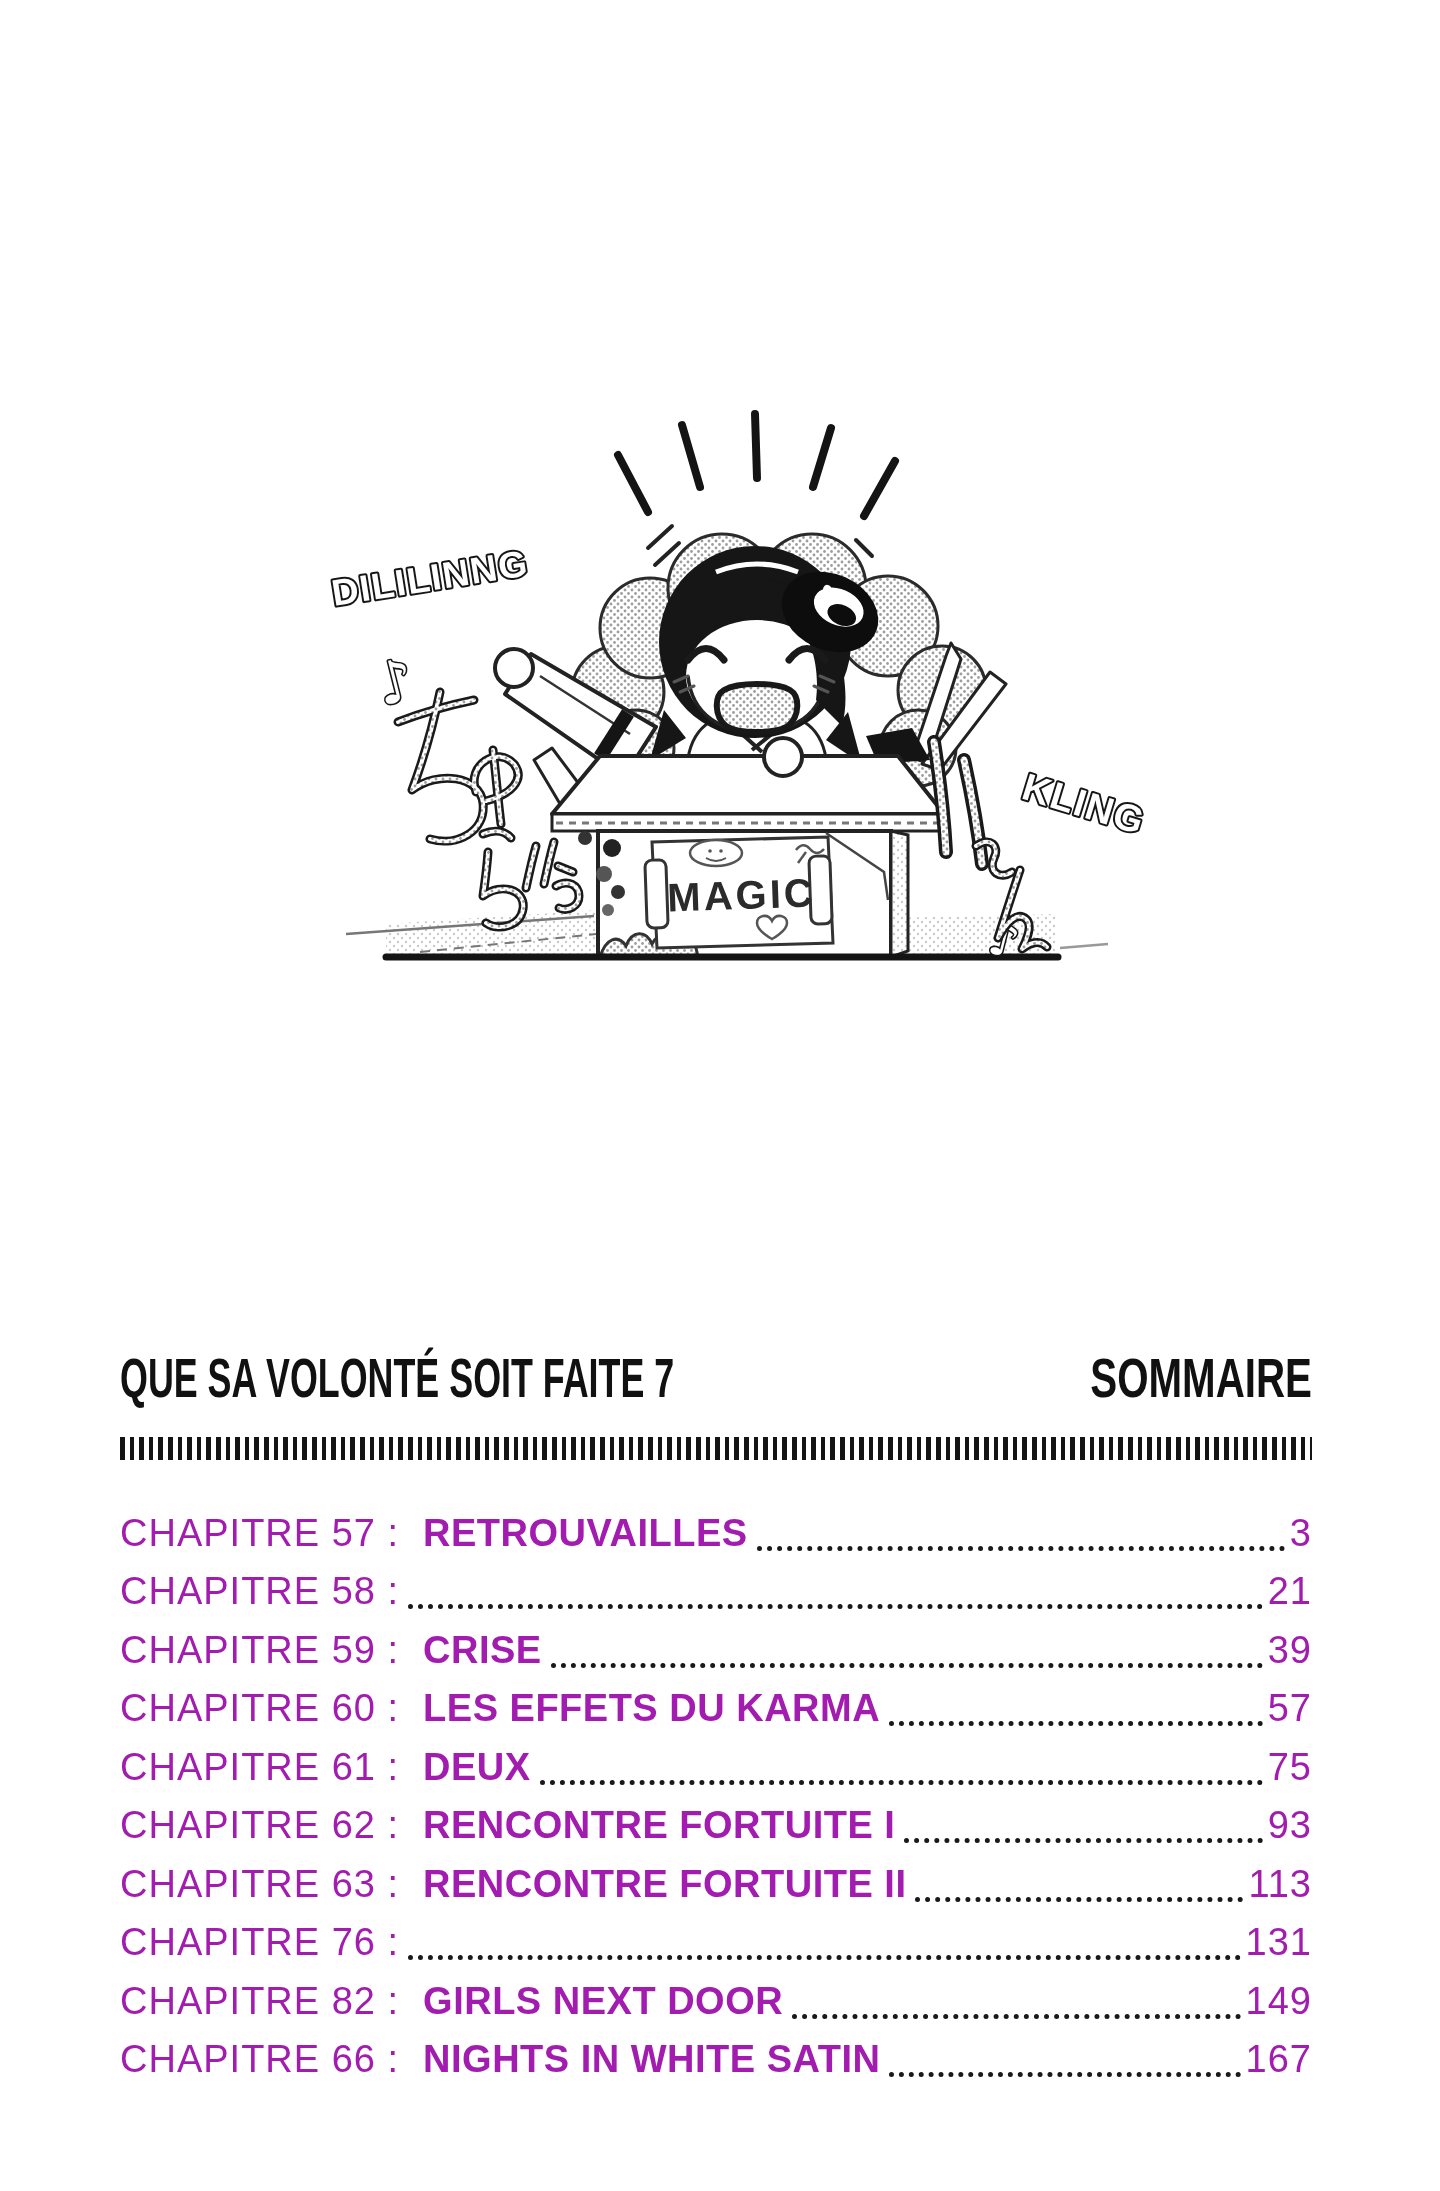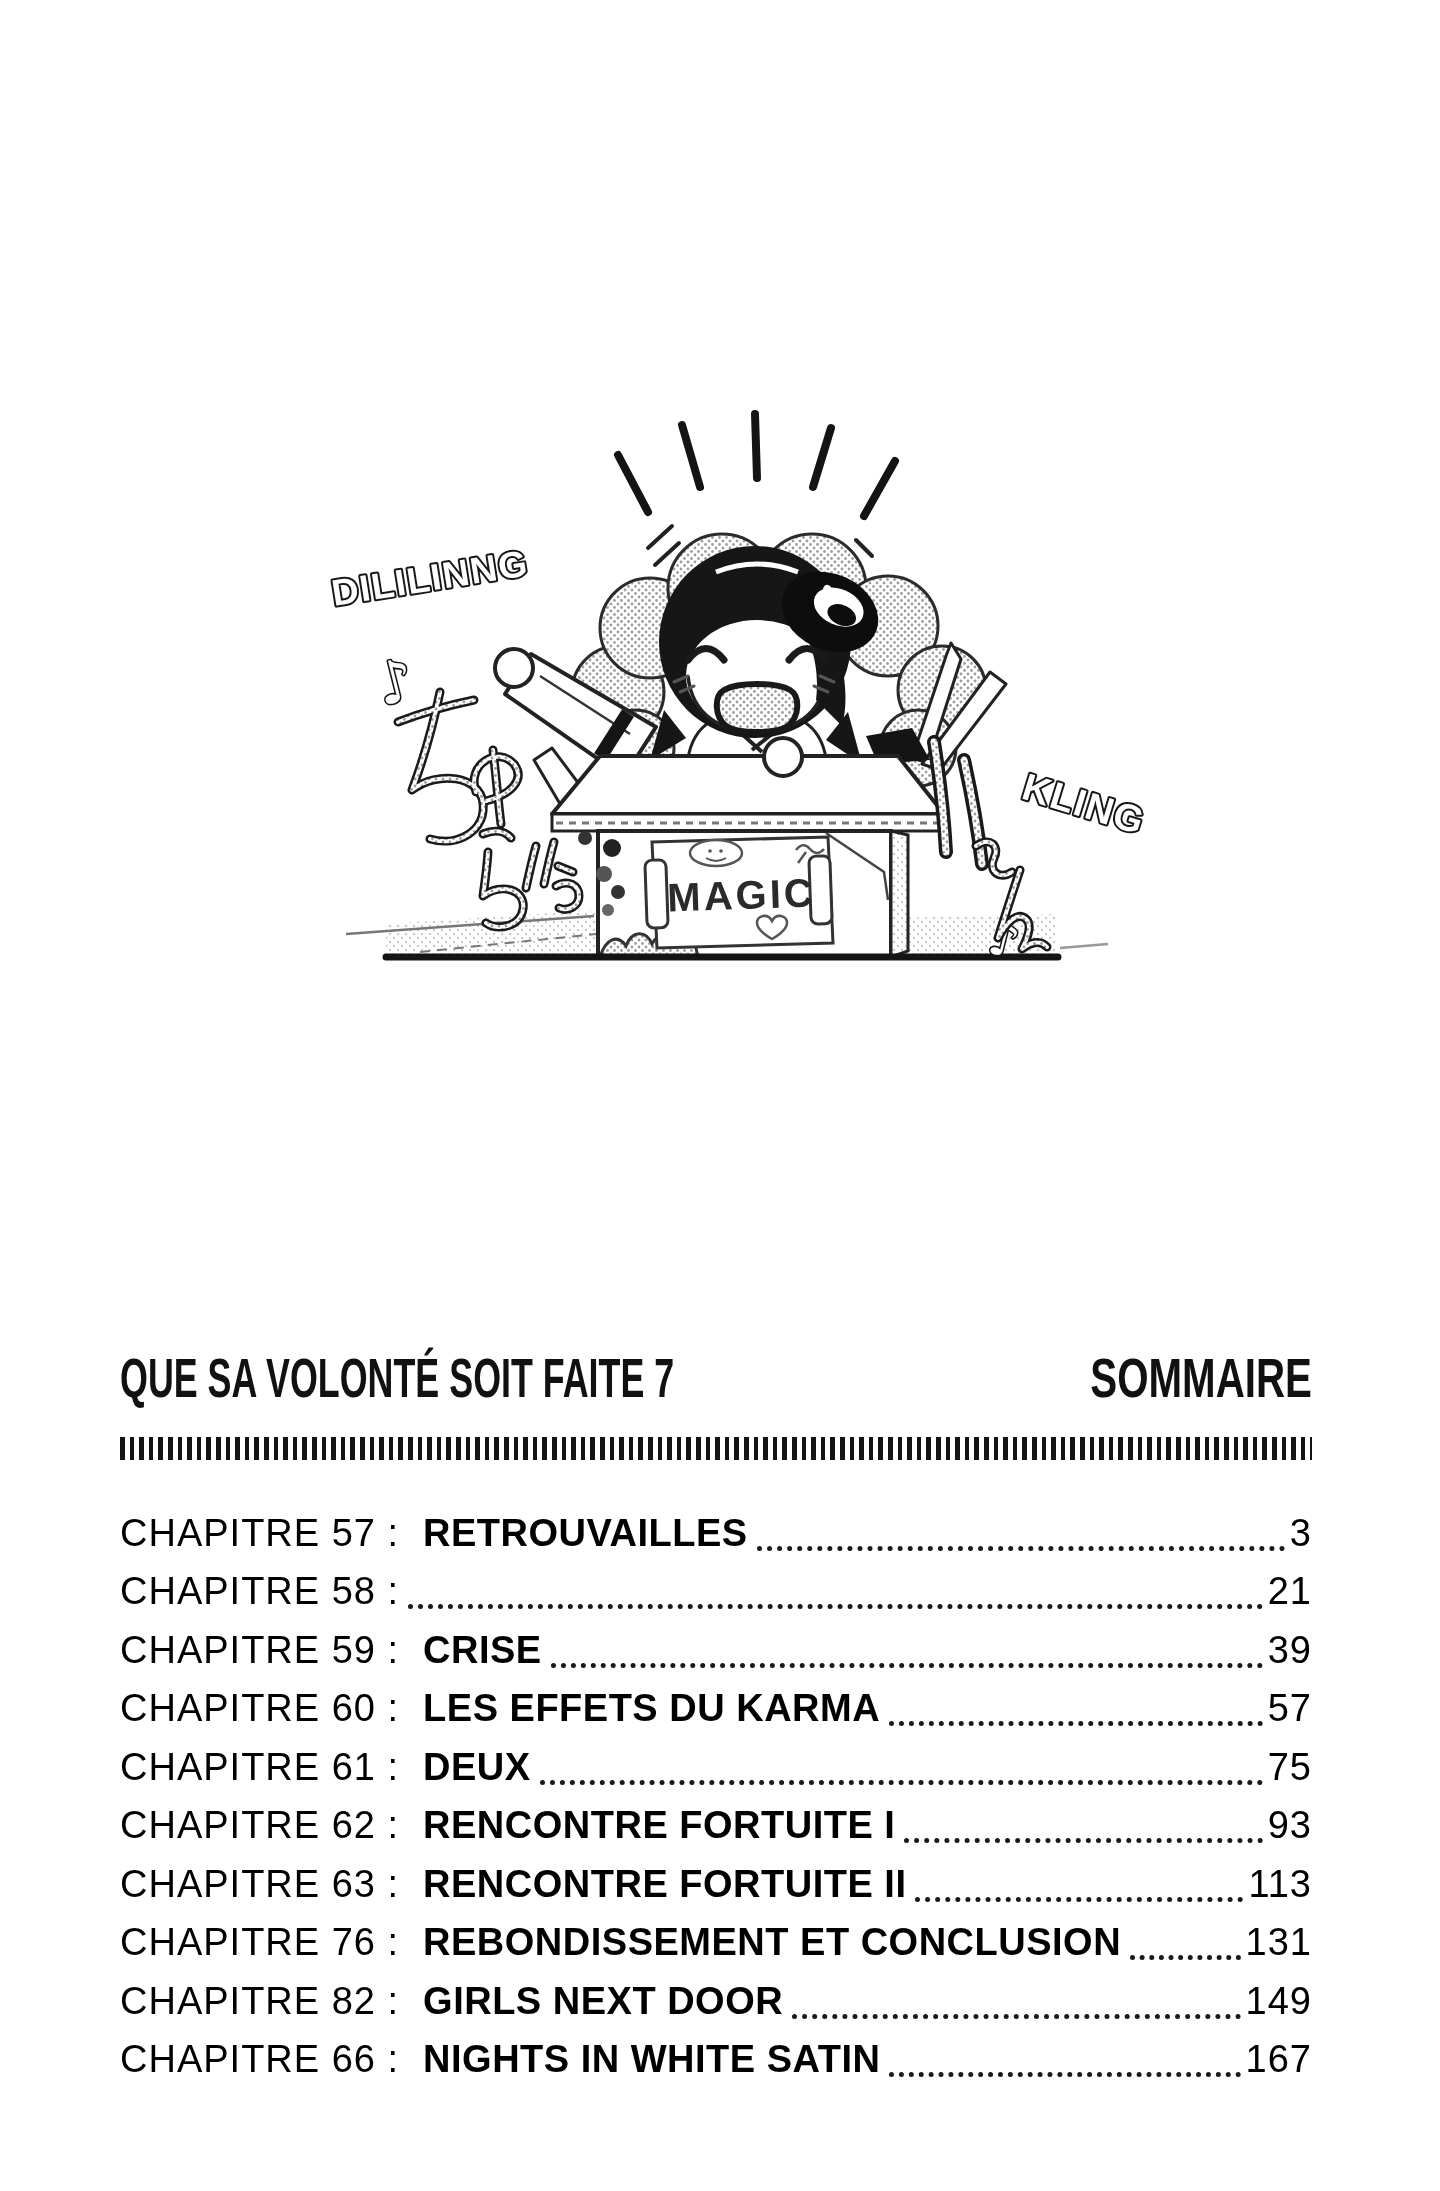--- a/index.html
+++ b/index.html
@@ -34,21 +34,21 @@
   }
   .section-title{
     position:absolute;right:0;top:0;font-size:56px;font-weight:900;line-height:1;
     white-space:nowrap;transform:scaleX(0.72);transform-origin:right top;
   }
   .divider{
     position:absolute;left:120px;top:1437px;width:1192px;height:23px;
     background:repeating-linear-gradient(90deg,#141414 0 4.5px,transparent 4.5px 9.6px);
   }
   .toc{position:absolute;left:120px;top:1504px;width:1192px;}
-  .toc-row{display:flex;align-items:center;height:58.5px;font-size:38px;color:#000000;}
+  .toc-row{display:flex;align-items:center;height:58.5px;font-size:38px;color:#a21caf;}
   .lbl{white-space:pre;font-weight:400;letter-spacing:1px;}
   .ttl{font-weight:800;margin-left:24px;letter-spacing:0.5px;white-space:pre;}
   .leader{flex:1;align-self:flex-end;margin:0 5px 12px 9px;border-bottom:5px dotted #191919;min-width:30px;}
   .pg{font-weight:400;letter-spacing:1px;}
 </style>
 </head>
 <body>
 
 <div>
 
@@ -263,21 +263,20 @@
       <span class="pg">93</span>
     </div>
     <div class="toc-row">
       <span class="lbl">CHAPITRE 63 :</span>
       <span class="ttl">RENCONTRE FORTUITE II</span>
       <span class="leader"></span>
       <span class="pg">113</span>
     </div>
     <div class="toc-row">
       <span class="lbl">CHAPITRE 76 :</span>
-      <span class="ttl">REBONDISSEMENT ET CONCLUSION</span>
       <span class="leader"></span>
       <span class="pg">131</span>
     </div>
     <div class="toc-row">
       <span class="lbl">CHAPITRE 82 :</span>
       <span class="ttl">GIRLS NEXT DOOR</span>
       <span class="leader"></span>
       <span class="pg">149</span>
     </div>
     <div class="toc-row">

